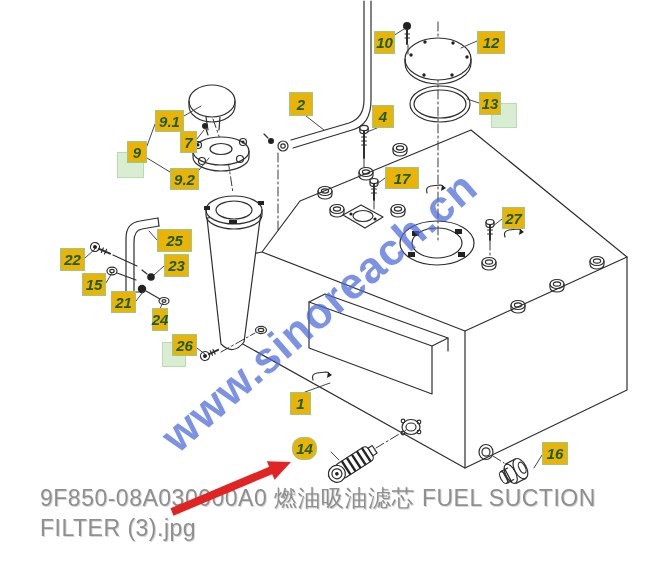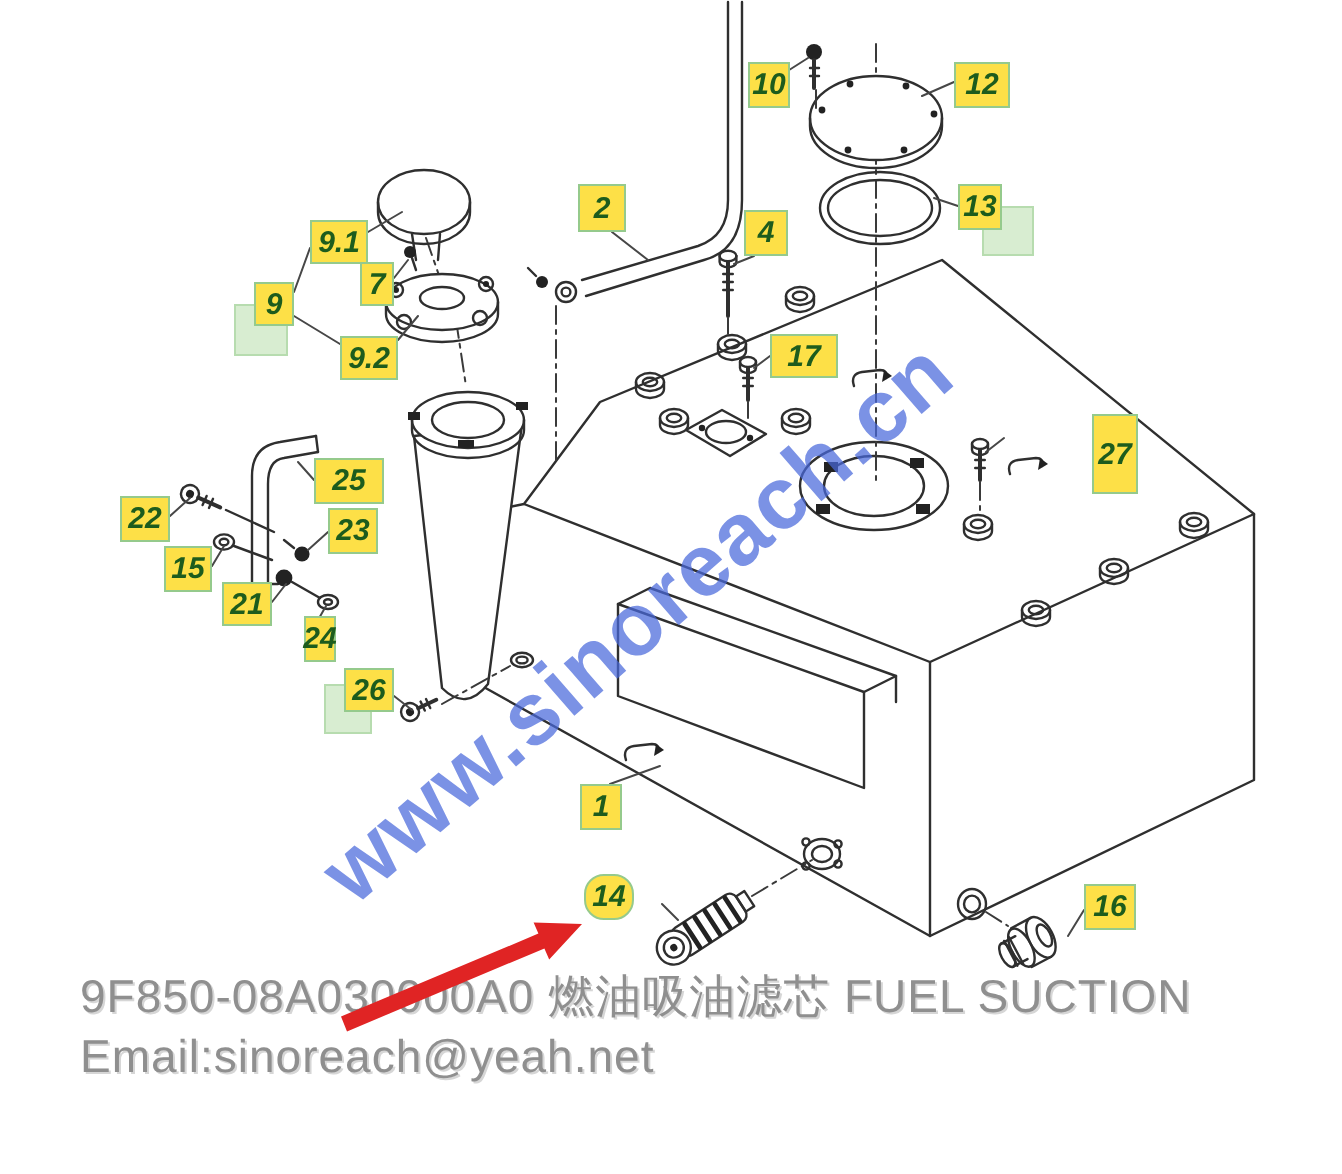--- a/index.html
+++ b/index.html
@@ -12,33 +12,33 @@
   .wfill{fill:#ffffff;}
   .bfill{fill:#222222;stroke:none;}
   #caption{position:absolute;left:40px;top:483px;z-index:1;
            font-size:23px;line-height:30px;color:#8f8f8f;letter-spacing:.5px;
            text-shadow:1px 1px 0 #d6d6d6;white-space:nowrap;}
   #watermark{position:absolute;left:168px;top:418px;z-index:3;
              transform:rotate(-41deg);transform-origin:0 50%;
              font-size:44px;font-weight:bold;letter-spacing:1px;
              color:rgba(72,104,219,0.72);white-space:nowrap;pointer-events:none;}
   #labels-layer{position:absolute;left:0;top:0;width:100%;height:100%;z-index:4;pointer-events:none;}
-  .plabel{position:absolute;background:#fde047;border:1px solid #95ca8c;box-sizing:border-box;
+  .plabel{position:absolute;background:#eab308;border:1px solid #95ca8c;box-sizing:border-box;
           display:flex;align-items:center;justify-content:center;
           font:italic 700 15px "Liberation Sans",sans-serif;color:#1d5c1d;}
   .plabel.shadow{background:#d2ebca;border-color:#abd6a2;opacity:.85;}
 </style>
 </head>
 <body>
 
 <div id="stage">
 
   <div id="caption">
     <div>9F850-08A030000A0 燃油吸油滤芯 FUEL SUCTION</div>
-    <div>Email:sinoreach@yeah.net</div>
+    <div>FILTER (3).jpg</div>
   </div>
 
   <svg id="diagram-svg" width="671" height="587" viewBox="0 0 671 587">
     <g class="ln">
 
       <g>
         <path d="M300,201 L471,130 L627,257 L627,390 L465,468 L232,338 L232,258 L262,252 Z"></path>
         <path d="M627,257 L465,331 L465,468"></path>
         <path d="M465,331 L262,252"></path>
 
@@ -312,21 +312,21 @@
       <div class="plabel shadow" style="left: 491px; top: 103px; width: 26px; height: 25px;"></div>
       <div class="plabel" style="left: 479px; top: 92px; width: 22px; height: 23px;">13</div>
       <div class="plabel" style="left: 289px; top: 92px; width: 24px; height: 24px;">2</div>
       <div class="plabel" style="left: 372px; top: 105px; width: 22px; height: 23px;">4</div>
       <div class="plabel" style="left: 155px; top: 110px; width: 29px; height: 22px;">9.1</div>
       <div class="plabel" style="left: 180px; top: 131px; width: 17px; height: 22px;">7</div>
       <div class="plabel shadow" style="left: 117px; top: 152px; width: 27px; height: 26px;"></div>
       <div class="plabel" style="left: 127px; top: 141px; width: 20px; height: 22px;">9</div>
       <div class="plabel" style="left: 170px; top: 168px; width: 29px; height: 22px;">9.2</div>
       <div class="plabel" style="left: 385px; top: 167px; width: 34px; height: 22px;">17</div>
-      <div class="plabel" style="left: 502px; top: 207px; width: 23px; height: 40px; margin-left: 44px;">27</div>
+      <div class="plabel" style="left: 502px; top: 207px; width: 23px; height: 22px;">27</div>
       <div class="plabel" style="left: 157px; top: 229px; width: 35px; height: 23px;">25</div>
       <div class="plabel" style="left: 60px; top: 248px; width: 25px; height: 23px;">22</div>
       <div class="plabel" style="left: 164px; top: 254px; width: 25px; height: 23px;">23</div>
       <div class="plabel" style="left: 82px; top: 273px; width: 24px; height: 23px;">15</div>
       <div class="plabel" style="left: 111px; top: 291px; width: 25px; height: 22px;">21</div>
       <div class="plabel" style="left: 130px; top: 308px; width: 16px; height: 23px; margin-left: 22px;">24</div>
       <div class="plabel shadow" style="left: 162px; top: 342px; width: 24px; height: 25px;"></div>
       <div class="plabel" style="left: 172px; top: 334px; width: 25px; height: 22px;">26</div>
       <div class="plabel" style="left: 290px; top: 392px; width: 21px; height: 23px;">1</div>
       <div class="plabel" style="left: 292px; top: 437px; width: 25px; height: 23px; border-radius: 10px;">14</div>

